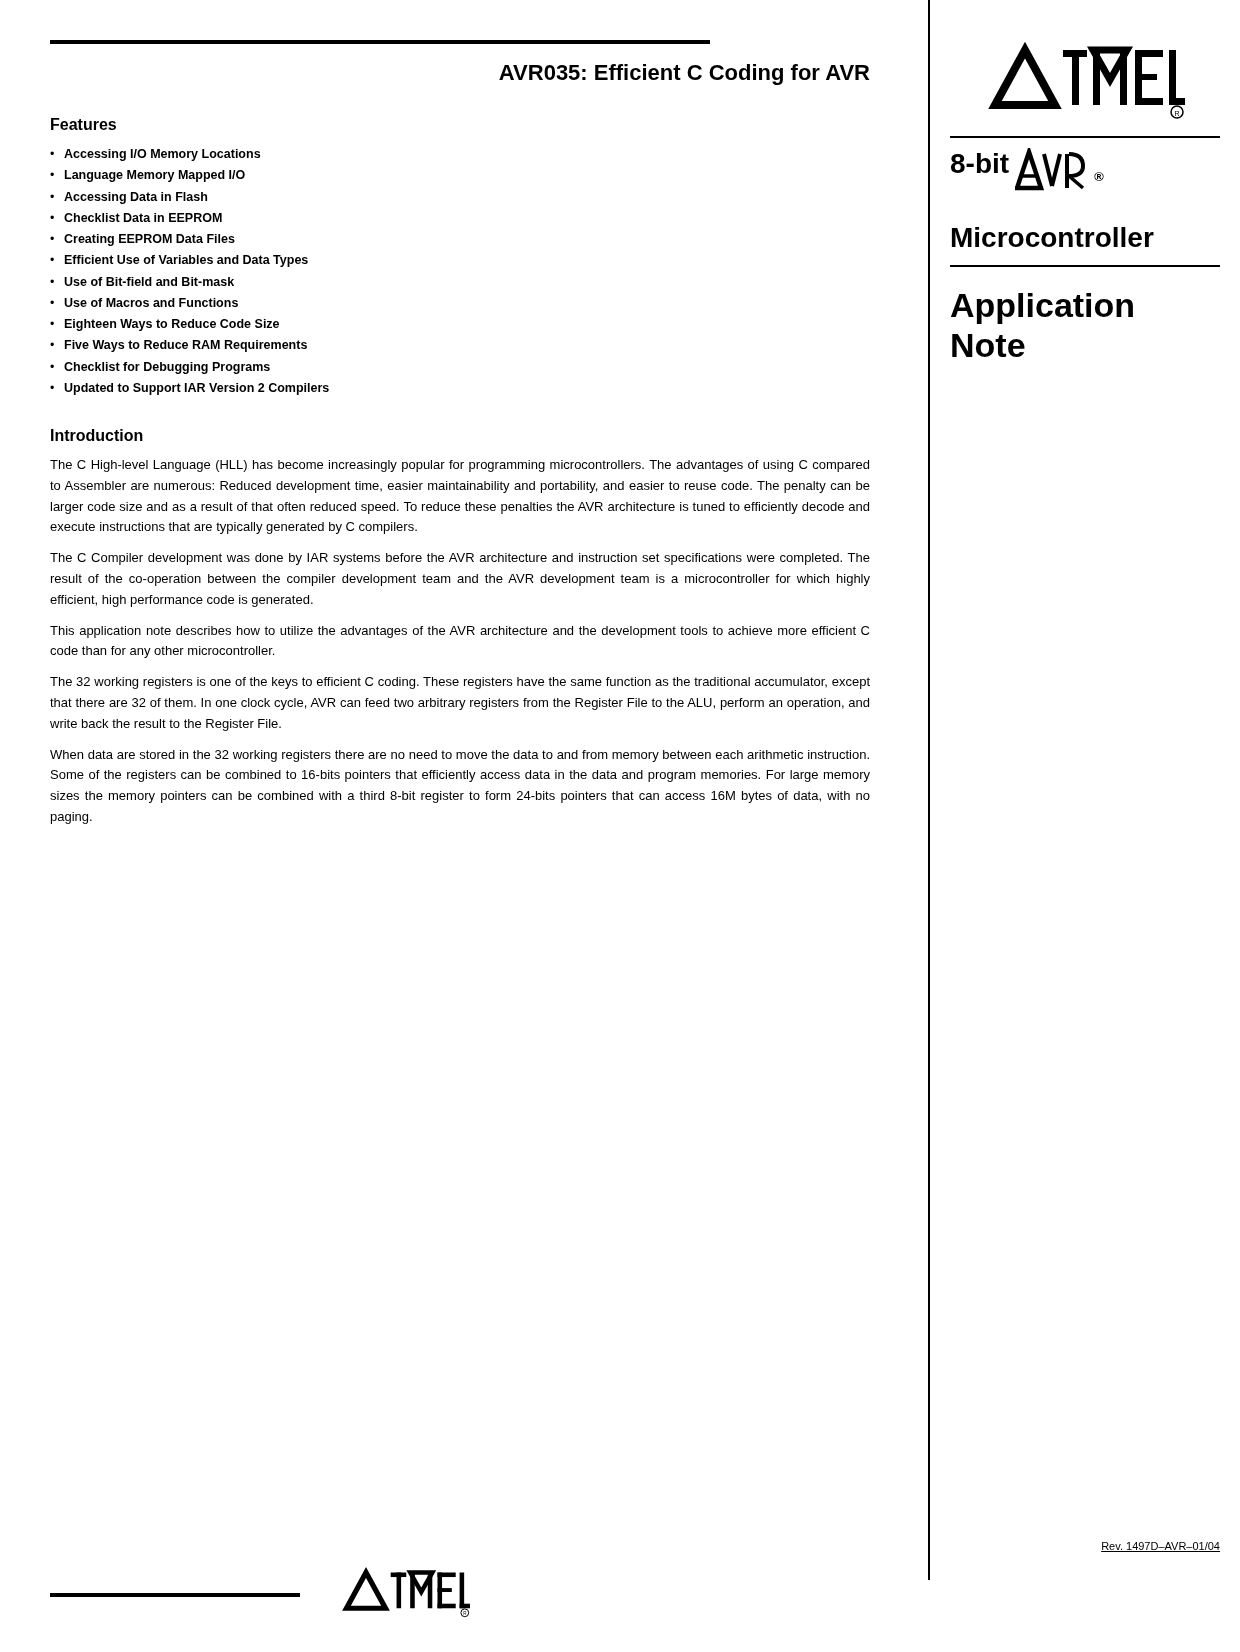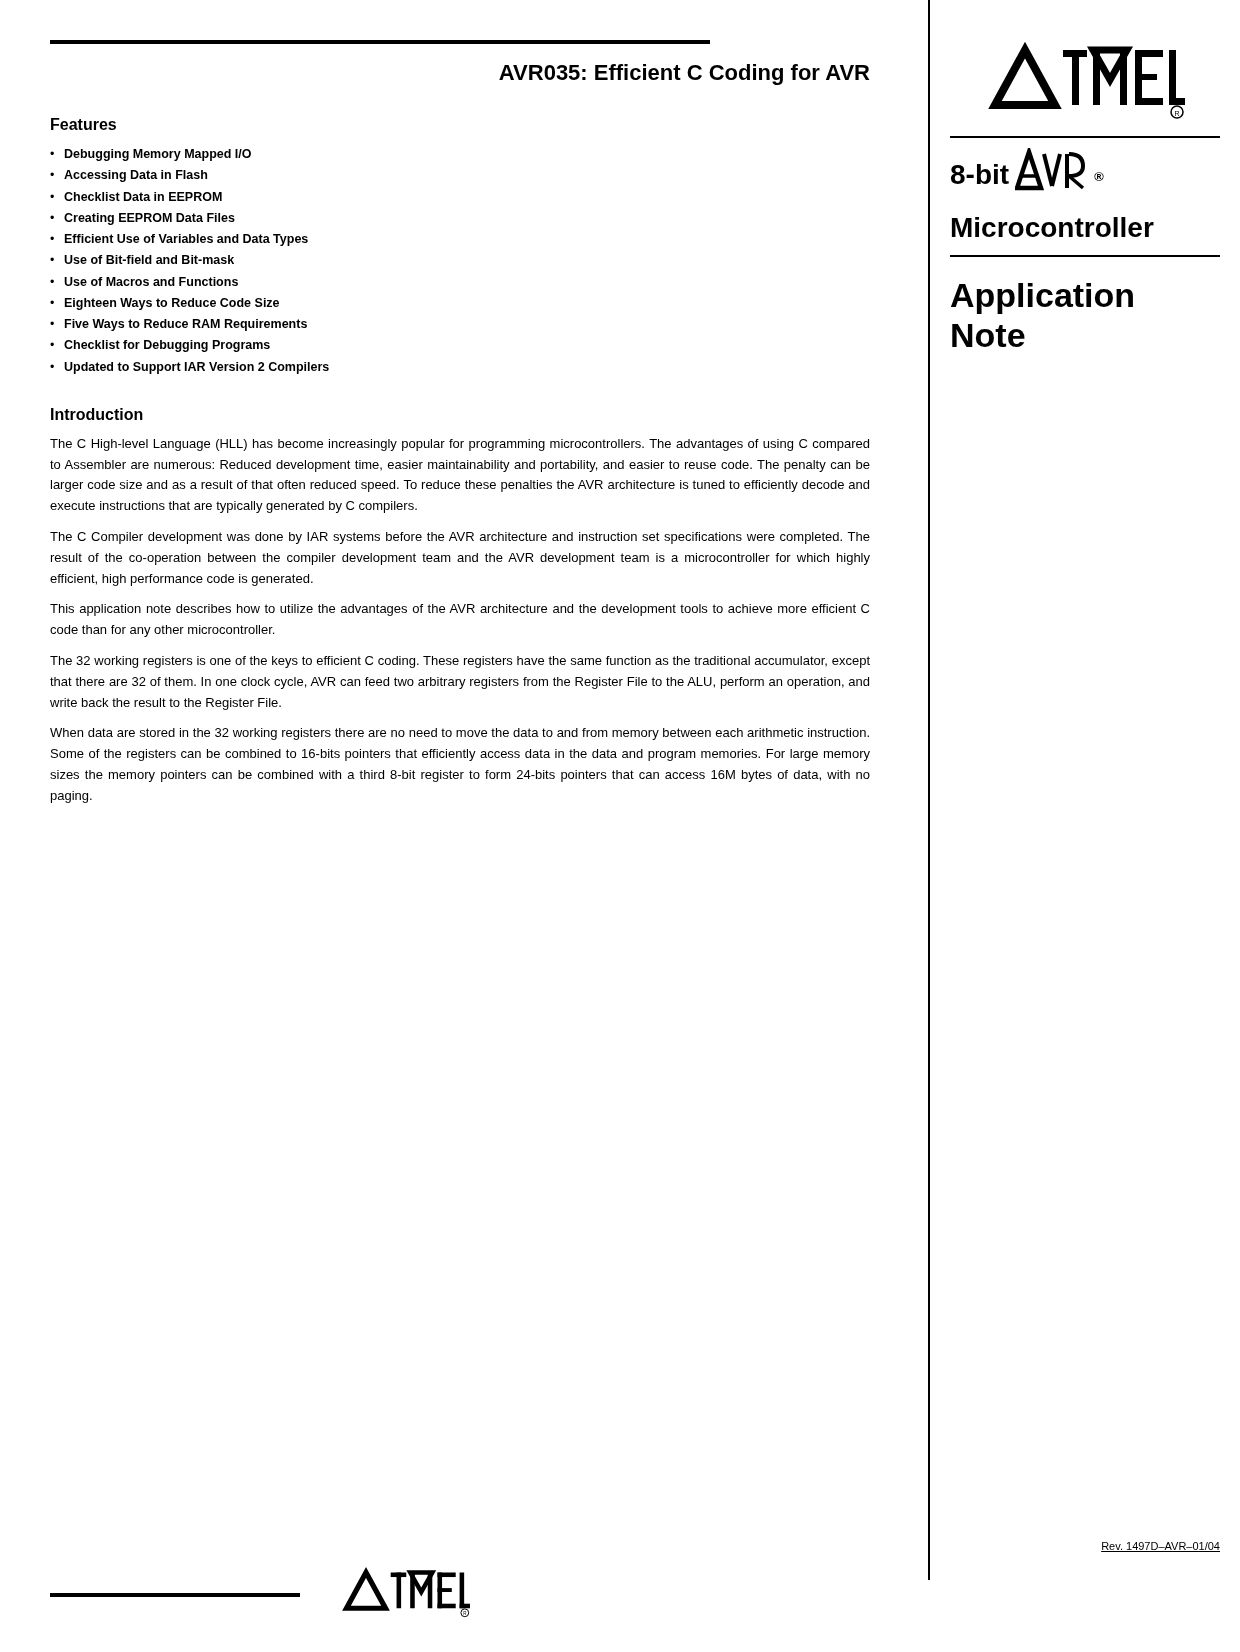--- a/index.html
+++ b/index.html
@@ -119,37 +119,37 @@
       height: 2px;
       background: #000;
       margin: 10px 0;
     }
 
     .sidebar-8bit {
       font-size: 28px;
       font-weight: bold;
       font-family: Arial, Helvetica, sans-serif;
       display: flex;
-      align-items: center;
+      align-items: flex-start;
       gap: 6px;
       margin-top: 10px;
     }
 
     .avr-logo-text {
       font-size: 32px;
       font-weight: bold;
       font-style: italic;
       font-family: Arial, Helvetica, sans-serif;
     }
 
     .sidebar-microcontroller {
       font-size: 28px;
       font-weight: bold;
       font-family: Arial, Helvetica, sans-serif;
-      margin-top: 10px;
+      margin-top: 20px;
       line-height: 1.2;
     }
 
     .sidebar-app-note {
       font-size: 34px;
       font-weight: bold;
       font-family: Arial, Helvetica, sans-serif;
       margin-top: 18px;
       line-height: 1.2;
     }
@@ -197,21 +197,22 @@
 <div class="page-container">
 
   <div class="top-rule"></div>
 
   <div class="vert-divider"></div>
 
   <div class="main-content">
       <div class="doc-title">AVR035: Efficient C Coding for AVR</div>
       <div class="section-heading">Features</div>
       <ul class="feature-list">
-        <li>Debugging Memory Mapped I/O</li>
+        <li>Accessing I/O Memory Locations</li>
+        <li>Language Memory Mapped I/O</li>
         <li>Accessing Data in Flash</li>
         <li>Checklist Data in EEPROM</li>
         <li>Creating EEPROM Data Files</li>
         <li>Efficient Use of Variables and Data Types</li>
         <li>Use of Bit-field and Bit-mask</li>
         <li>Use of Macros and Functions</li>
         <li>Eighteen Ways to Reduce Code Size</li>
         <li>Five Ways to Reduce RAM Requirements</li>
         <li>Checklist for Debugging Programs</li>
         <li>Updated to Support IAR Version 2 Compilers</li>

